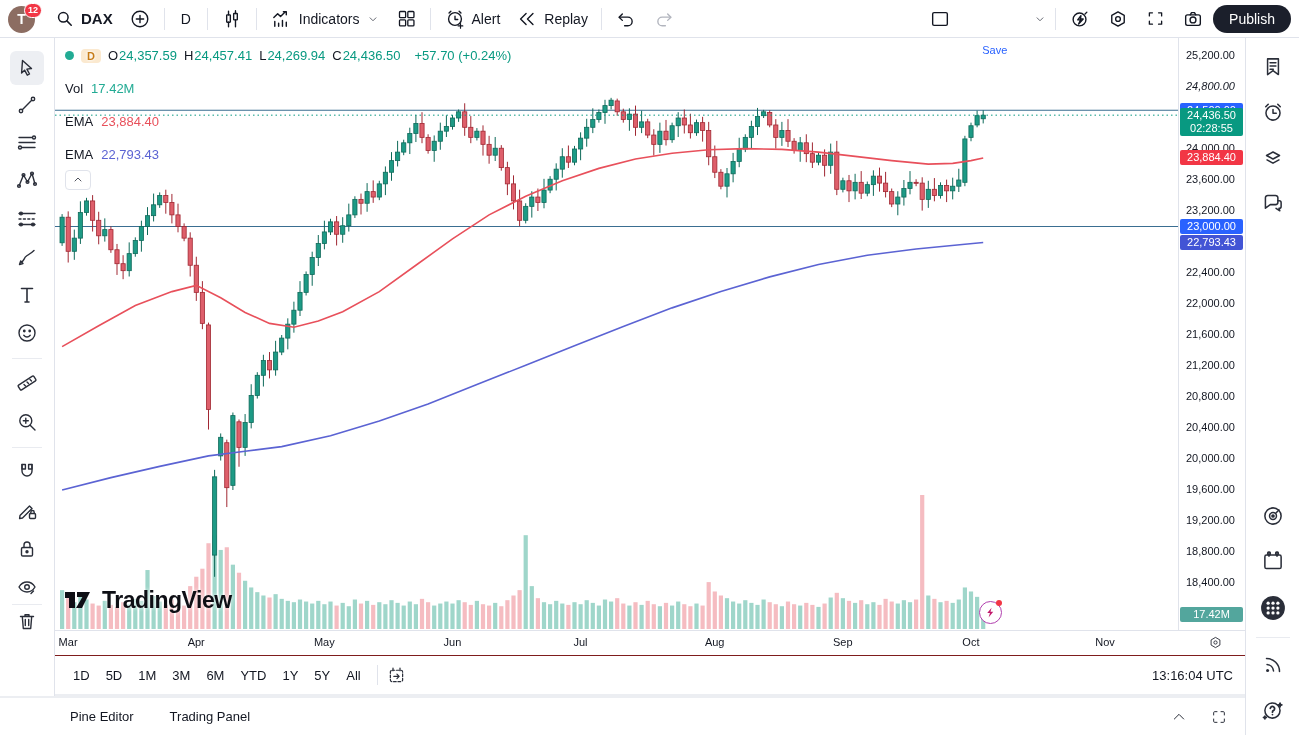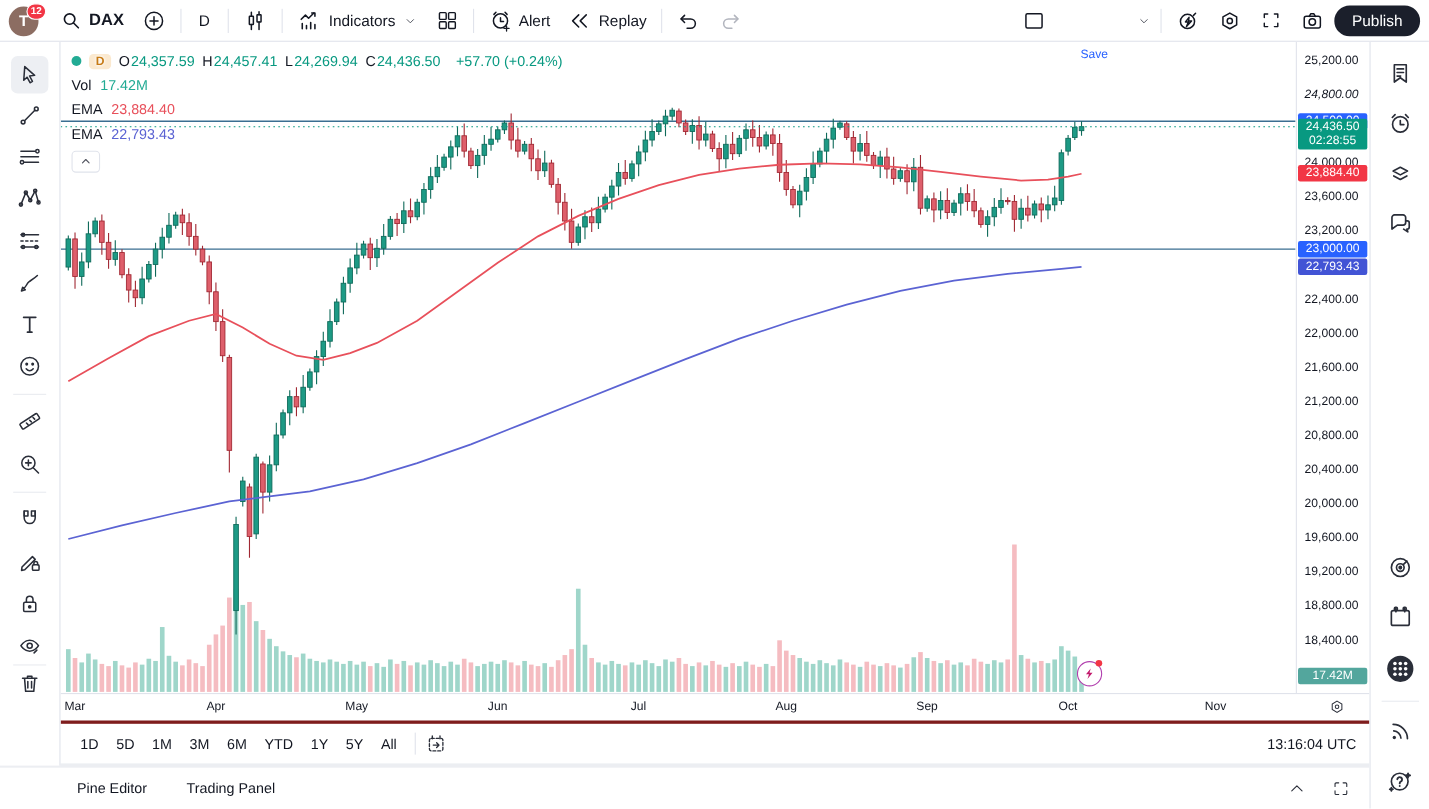--- a/index.html
+++ b/index.html
@@ -41,21 +41,21 @@
   .rdiv { position:absolute; left:10px; width:34px; height:1px; background:#e9ebf0; }
 
   
   #chart-region { position:absolute; left:55px; top:38px; width:1123px; height:592px; background:#fff; overflow:hidden; }
   #legend { position:absolute; left:10px; top:10px; z-index:5; text-shadow:0 0 3px #fff,0 0 3px #fff; }
   #legend-row1 { display:flex; align-items:center; gap:7px; font-size:13px; }
   #live-dot { width:9px; height:9px; border-radius:50%; background:#22ab94; }
   #tf-badge { background:#fbe9cf; color:#c77b16; font-size:11px; font-weight:bold; padding:1px 6px; border-radius:4px; }
   .lgl { color:#131722; margin-right:1px; }
   .lgv { color:#089981; margin-right:7px; font-weight:500; }
-  .lrow { margin-top:7px; font-size:13px; display:flex; gap:8px; align-items:center; }
+  .lrow { margin-top:18px; font-size:13px; display:flex; gap:8px; align-items:center; }
   .ema-lbl { color:#131722; }
   #legend-collapse { margin-top:8px; width:26px; height:20px; border:1px solid #e0e3eb; border-radius:4px; background:#fff;
     display:flex; align-items:center; justify-content:center; cursor:pointer; }
   #watermark { position:absolute; left:9px; top:549px; z-index:4; display:flex; align-items:center; gap:8px;
     font-size:23px; font-weight:800; color:#0e0f15; letter-spacing:-0.5px; text-shadow:0 0 4px #fff; }
   #goto-realtime { position:absolute; left:924px; top:563px; width:23px; height:23px; border-radius:50%; background:#fff;
     border:1.6px solid #b13fae; display:flex; align-items:center; justify-content:center; cursor:pointer; z-index:6; }
   #goto-realtime .dot { position:absolute; right:-1px; top:-2px; width:6px; height:6px; border-radius:50%; background:#f23645; }
 
   
@@ -64,21 +64,21 @@
   .pbadge { position:absolute; left:1px; width:63px; color:#fff; font-size:11px; font-weight:500; text-align:center;
     border-radius:2px; padding:1px 0; line-height:13px; }
 
   
   #time-axis { position:absolute; left:55px; top:630px; width:1190px; height:25px; border-top:1px solid #e0e3eb; background:#fff; font-size:11px; }
   .mtick { position:absolute; top:5px; transform:translateX(-50%); color:#131722; }
   #axis-gear { position:absolute; left:1152px; top:3px; cursor:pointer; }
   #axis-gear svg { stroke:#2a2e39; fill:none; stroke-width:1.3; }
 
   
-  #range-toolbar { position:absolute; left:55px; top:655px; width:1190px; height:39px; border-top:3px solid #7f1d1d;
+  #range-toolbar { position:absolute; left:55px; top:655px; width:1190px; height:39px; border-top:1px solid #7f1d1d;
     display:flex; align-items:center; padding:0 10px; background:#fff; }
   .rbtn { font-size:13px; color:#131722; padding:4px 8px; border-radius:4px; cursor:pointer; }
   #range-div { width:1px; height:20px; background:#e0e3eb; margin:0 8px; }
   #goto-date { cursor:pointer; display:flex; align-items:center; }
   #goto-date svg { stroke:#2a2e39; fill:none; stroke-width:1.4; stroke-linecap:round; stroke-linejoin:round; }
   #clock-utc { margin-left:auto; font-size:13px; color:#131722; padding-right:2px; }
 
   
   #panel-gap { position:absolute; left:0; top:694px; width:1245px; height:4px; background:#eceef2; }
   #bottom-panel { position:absolute; left:0; top:698px; width:1245px; height:37px; background:#fff;
@@ -838,20 +838,29 @@
       <span class="ema-lbl">EMA</span>
       <span id="ema2-val" style="color: rgb(91, 99, 211);">22,793.43</span>
     </div>
     <div id="legend-collapse">
       <svg width="12" height="12" viewBox="0 0 24 24" style="stroke:#50535e;fill:none;stroke-width:2;stroke-linecap:round;stroke-linejoin:round;">
           <path d="M6 14l6-6 6 6"></path>
         </svg>
     </div>
   </div>
 
+  <div id="watermark">
+    <span>
+      <svg width="30" height="22" viewBox="0 0 30 22">
+          <path d="M1 2h10v16H5V8H1z" fill="#0e0f15"></path>
+          <path d="M13 2h13l-8 16h-6l6.4-11H13z" fill="#0e0f15"></path>
+        </svg>
+    </span>
+    <span>TradingView</span>
+  </div>
 
   <div id="goto-realtime">
     <svg width="13" height="13" viewBox="0 0 24 24">
         <path d="M14 3L6 13h5l-2.5 8L17 10.5h-5z" fill="#c2186b" stroke="none"></path>
       </svg>
     <span class="dot"></span>
   </div>
 </div>
 
 <div id="price-axis">

